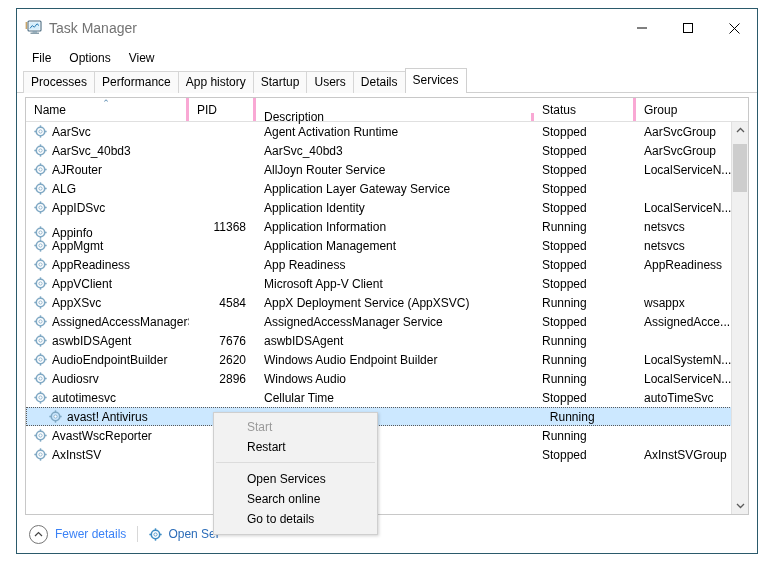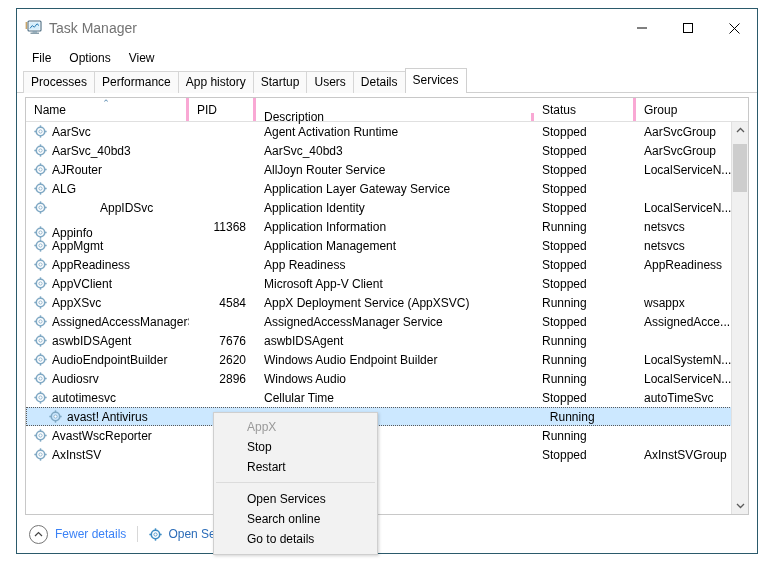--- a/index.html
+++ b/index.html
@@ -435,21 +435,21 @@
                   <rect x="12.6" y="7.1" width="3" height="1.8" fill="#7fa8c4"></rect>
                 </svg></span>
               <span>ALG</span>
             </div>
             <div class="cell pid" style="width: 67px;"></div>
             <div class="cell" style="width: 278px;">Application Layer Gateway Service</div>
             <div class="cell" style="width: 102px;">Stopped</div>
             <div class="cell" style="width: 107px;"></div>
           </div>
           <div class="row">
-            <div class="cell" style="width: 163px; gap: 48px;">
+            <div class="cell" style="width: 163px;">
               <span class="svc-icon"><svg width="13" height="13" viewBox="0 0 16 16">
                   <circle cx="8" cy="8" r="5.2" fill="none" stroke="#7fa8c4" stroke-width="2"></circle>
                   <circle cx="8" cy="8" r="2" fill="#ffffff" stroke="#7fa8c4" stroke-width="1"></circle>
                   <rect x="7.1" y="0.4" width="1.8" height="3" fill="#7fa8c4"></rect>
                   <rect x="7.1" y="12.6" width="1.8" height="3" fill="#7fa8c4"></rect>
                   <rect x="0.4" y="7.1" width="3" height="1.8" fill="#7fa8c4"></rect>
                   <rect x="12.6" y="7.1" width="3" height="1.8" fill="#7fa8c4"></rect>
                 </svg></span>
               <span>AppIDSvc</span>
             </div>
@@ -718,20 +718,19 @@
           <rect x="12.6" y="7.1" width="3" height="1.8" fill="#3f8dc4"></rect>
         </svg>
       </span>
       <span>Open Ser</span>
     </div>
   </div>
 
 </div>
 
 <div class="ctxmenu" id="ctxmenu-host">
-    <div class="ctx-item disabled">AppX</div>
-    <div class="ctx-item">Stop</div>
+    <div class="ctx-item disabled">Start</div>
     <div class="ctx-item">Restart</div>
     <div class="ctx-sep"></div>
     <div class="ctx-item">Open Services</div>
     <div class="ctx-item">Search online</div>
     <div class="ctx-item">Go to details</div>
   </div>
 
 </body></html>

